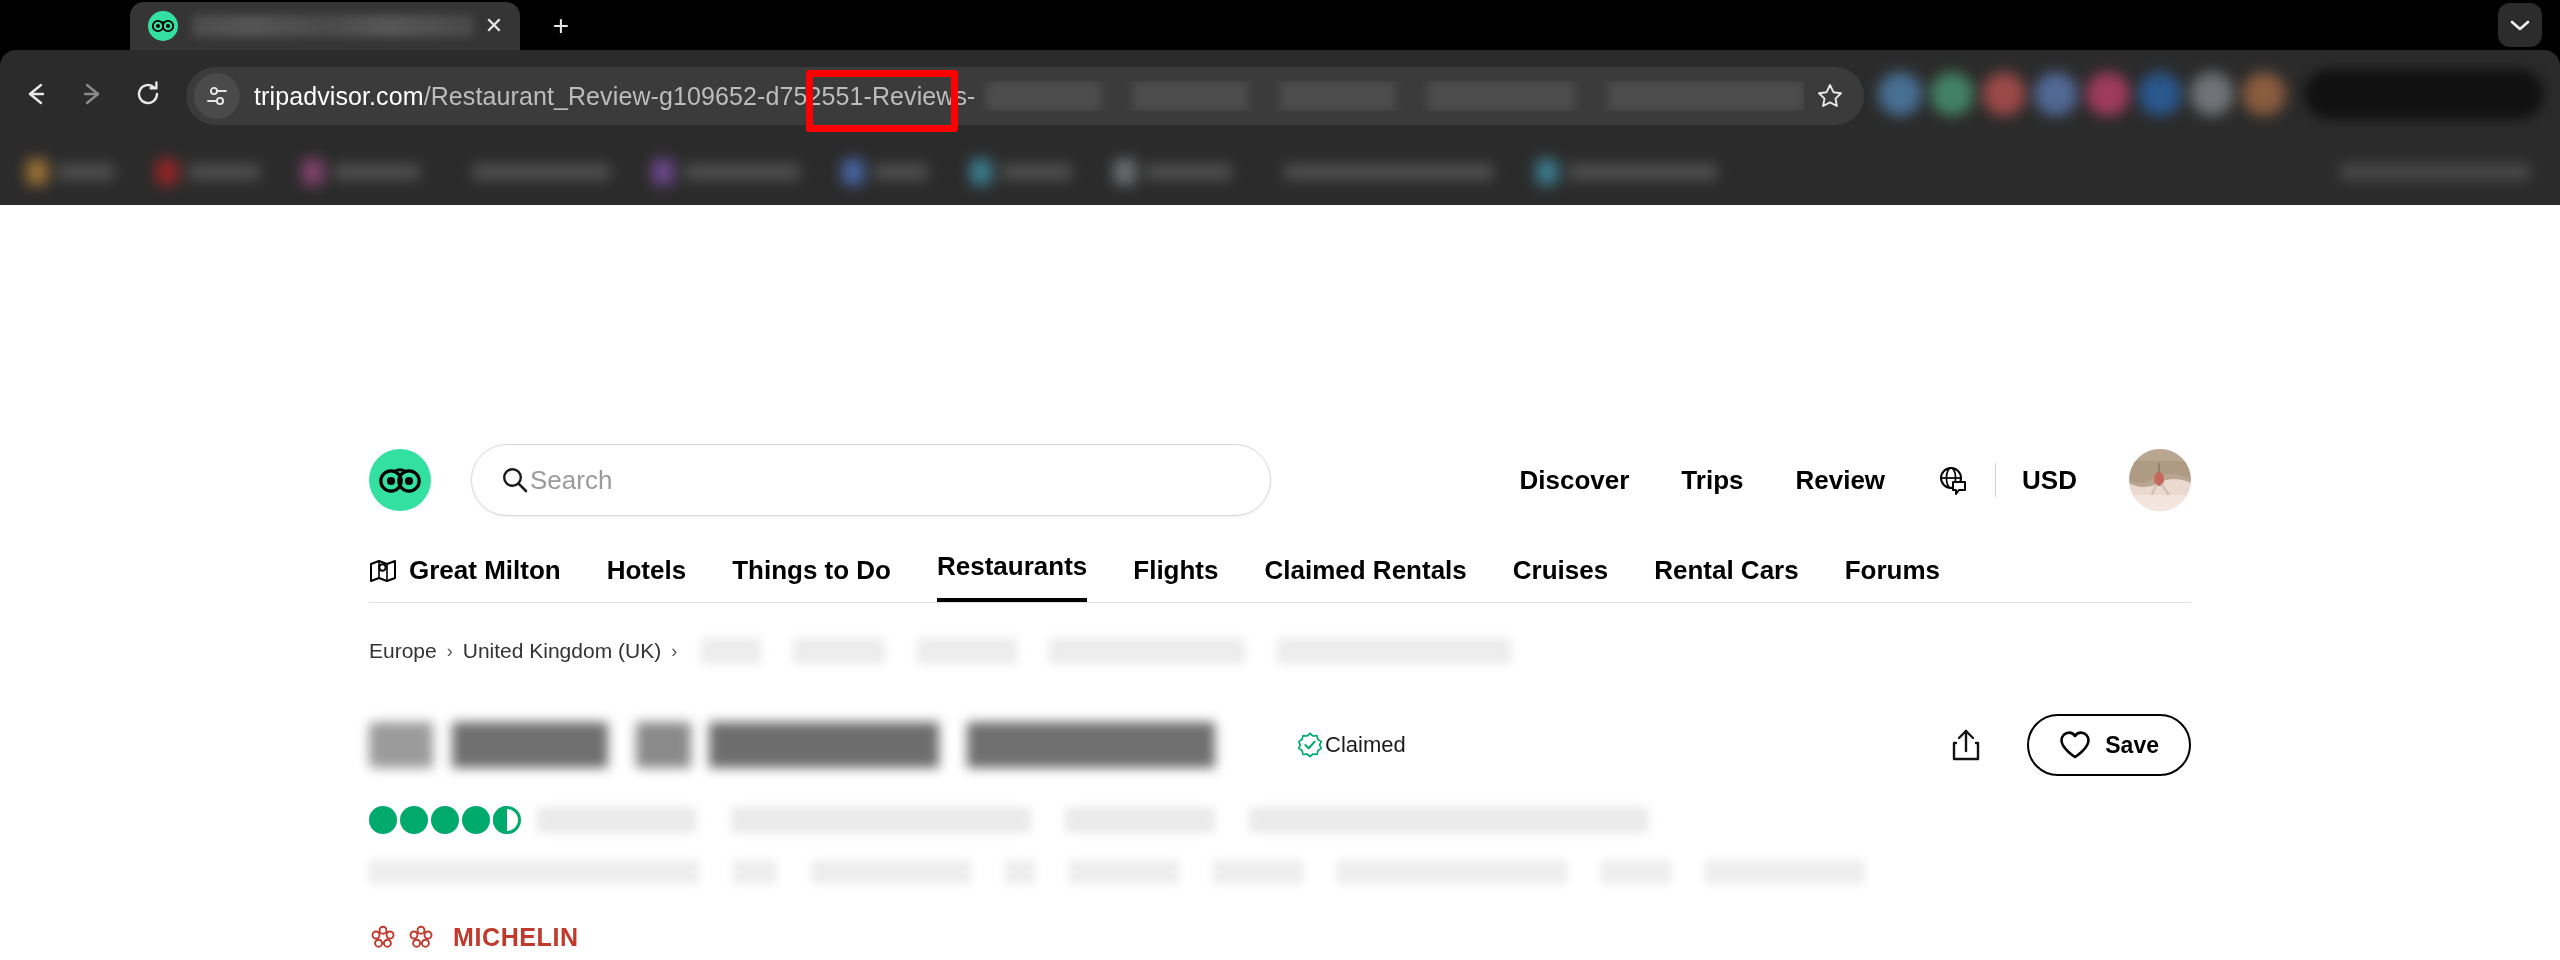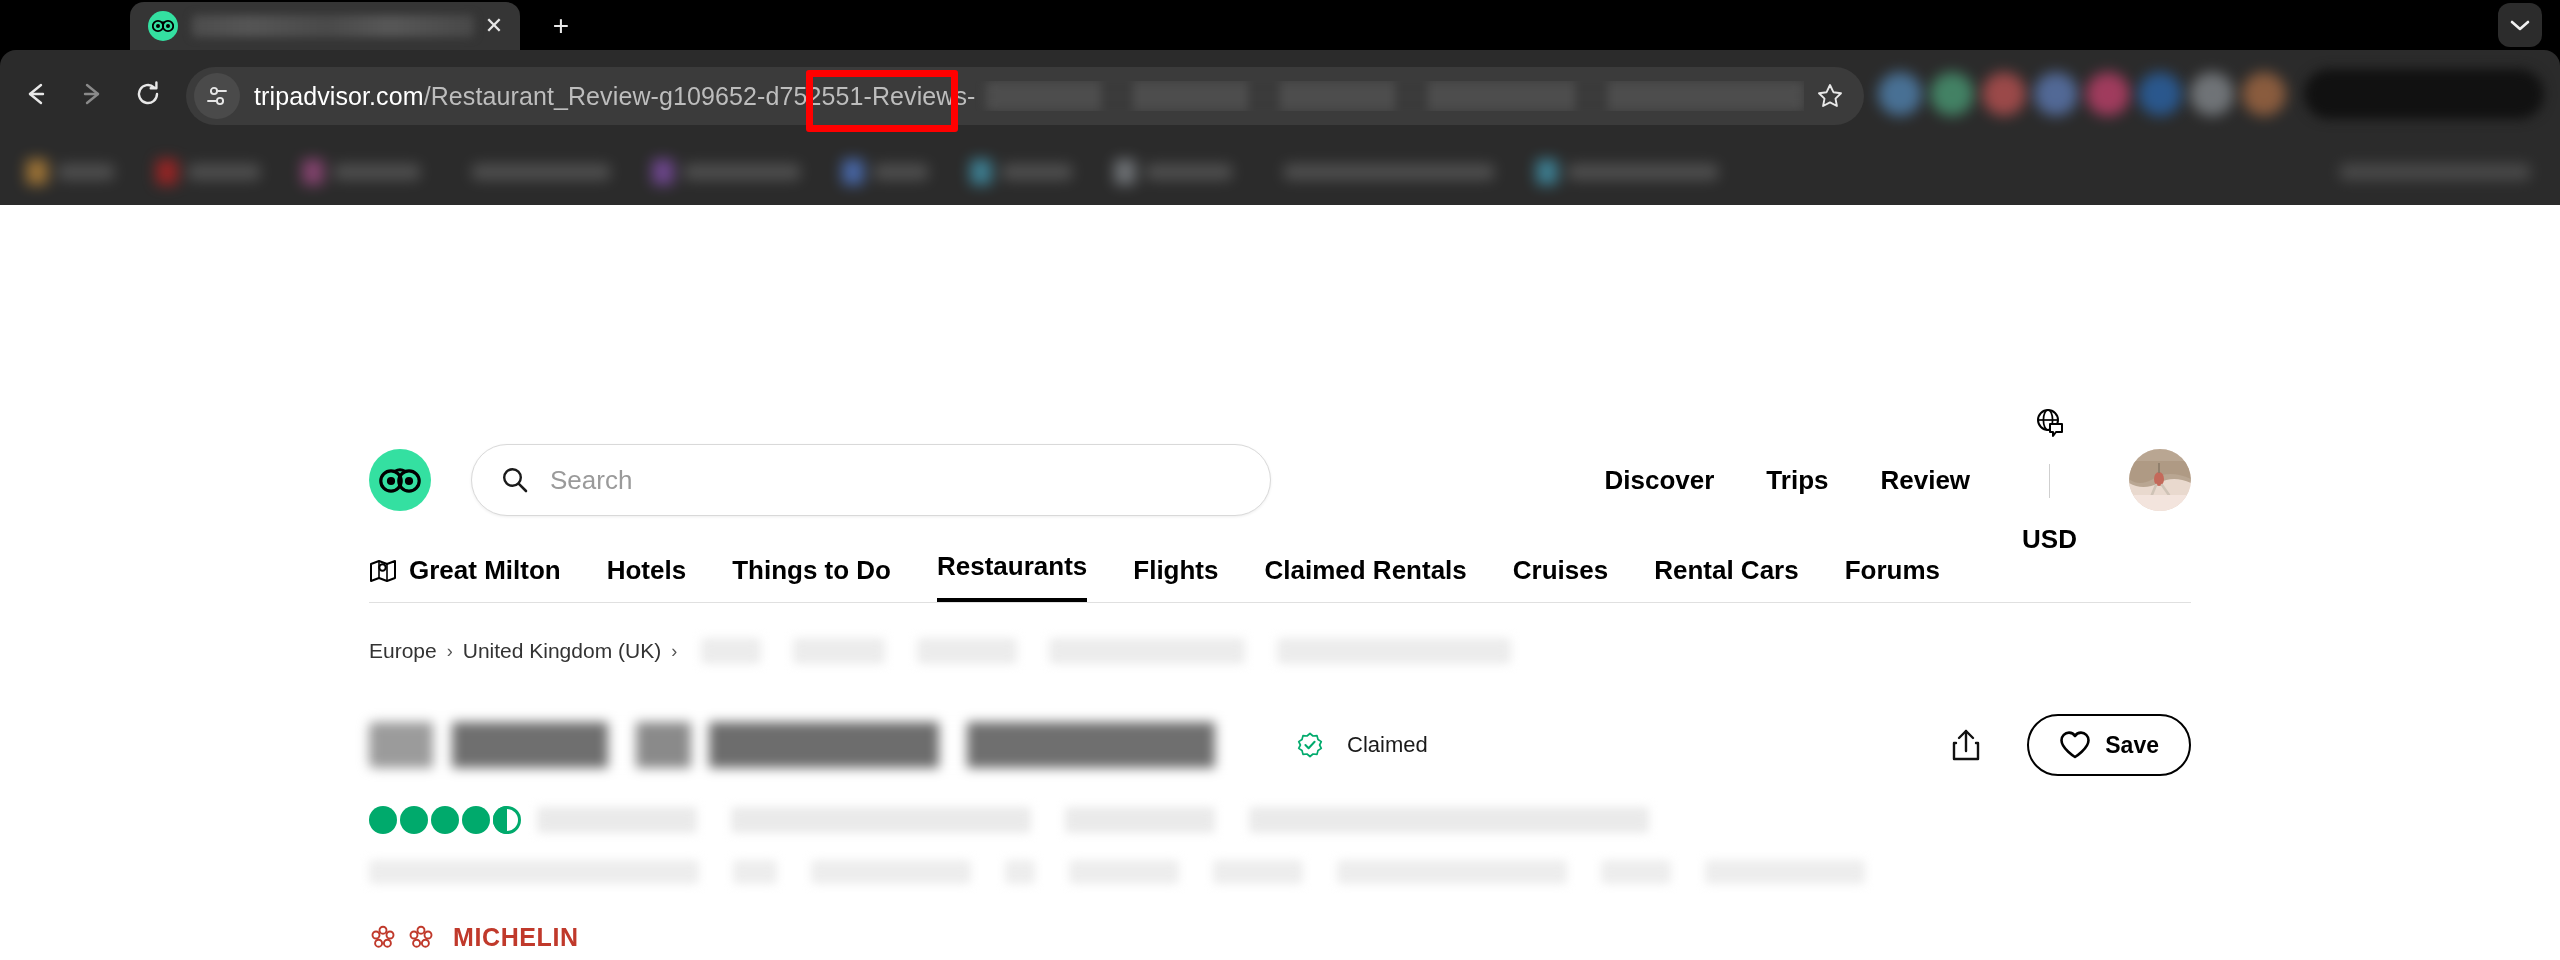--- a/index.html
+++ b/index.html
@@ -139,27 +139,27 @@
   #logo-text {
     font-size: 42px; font-weight: 700; letter-spacing: -1.6px; color: #000;
   }
   #search-box {
     flex: none; width: 800px; height: 72px; margin-left: 40px;
     border: 1px solid #d9d9d9; border-radius: 36px;
     background: #fff; display: flex; align-items: center;
     box-shadow: 0 1px 3px rgba(0,0,0,.07);
   }
   #search-input-text {
-    margin-left: 20px; font-size: 26px; color: #9a9a9a;
+    font-size: 26px; color: #9a9a9a;
   }
   #header-right {
     margin-left: auto; display: flex; align-items: center; gap: 52px;
   }
   .hdr-link { font-size: 26px; font-weight: 700; color: #000; white-space: nowrap; }
-  #globe-group { display: flex; align-items: center; gap: 26px; flex-direction: column; }
+  #globe-group { display: flex; align-items: center; gap: 26px; }
   #currency-divider { width: 1px; height: 34px; background: #cfcfcf; }
   #currency { font-size: 26px; font-weight: 700; color: #000; }
   #avatar {
     width: 62px; height: 62px; border-radius: 50%; flex: none;
     background:
       radial-gradient(circle at 46% 58%, #c06a5a 0 5%, transparent 6%),
       linear-gradient(160deg,#cbb9a8 0%,#b8a493 25%,#e4d2c6 48%,#f0ded6 70%,#f6e7e0 100%);
     background-size: cover;
     overflow: hidden; position: relative;
   }
@@ -191,21 +191,21 @@
   
   #title-row {
     display: flex; align-items: center; margin-top: 50px; position: relative;
   }
   #poi-title {
     height: 46px; width: 920px; border-radius: 5px;
     background: linear-gradient(90deg,#9b9b9b 0 7%,#ffffff 7% 9%,#6f6f6f 9% 26%,#ffffff 26% 29%,
       #8a8a8a 29% 35%,#ffffff 35% 37%,#6d6d6d 37% 62%,#ffffff 62% 65%,#6f6f6f 65% 92%,#ffffff 92% 100%);
     filter: blur(6px);
   }
-  #claimed { display: flex; align-items: flex-start; gap: 24px; margin-left: 8px; }
+  #claimed { display: flex; align-items: flex-start; gap: 2px; margin-left: 8px; }
   #claimed-text { font-size: 22px; color: #1a1a1a; }
   #title-actions {
     margin-left: auto; display: flex; align-items: center; gap: 44px;
   }
   #save-btn {
     display: flex; align-items: center; gap: 14px;
     height: 62px; padding: 0 30px;
     border: 2px solid #000; border-radius: 31px; background: #fff;
   }
   #save-label { font-size: 23px; font-weight: 700; color: #000; }

